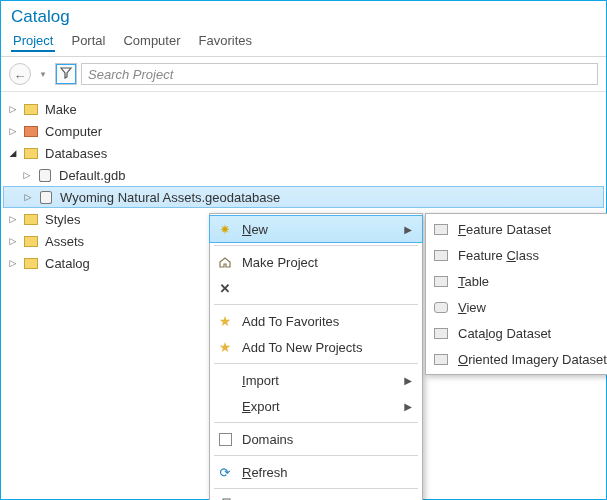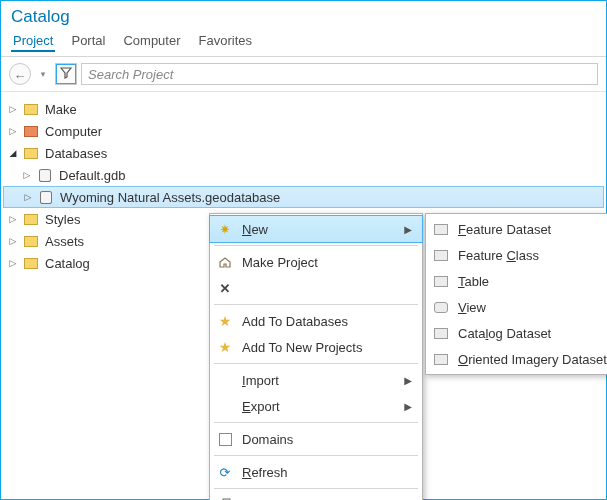--- a/index.html
+++ b/index.html
@@ -184,21 +184,21 @@
           </svg>
       </span>
       <span>Make Project</span>
     </div>
     <div class="mi">
       <span class="mi-ico xmk">✕</span>
     </div>
     <div class="sep"></div>
     <div class="mi">
       <span class="mi-ico star">★</span>
-      <span>Add To Databases</span>
+      <span>Add To Favorites</span>
     </div>
     <div class="mi">
       <span class="mi-ico star">★</span>
       <span>Add To New Projects</span>
     </div>
     <div class="sep"></div>
     <div class="mi">
       <span class="mi-ico"></span>
       <span><u>I</u>mport</span>
       <span class="mi-arrow">▶</span>

